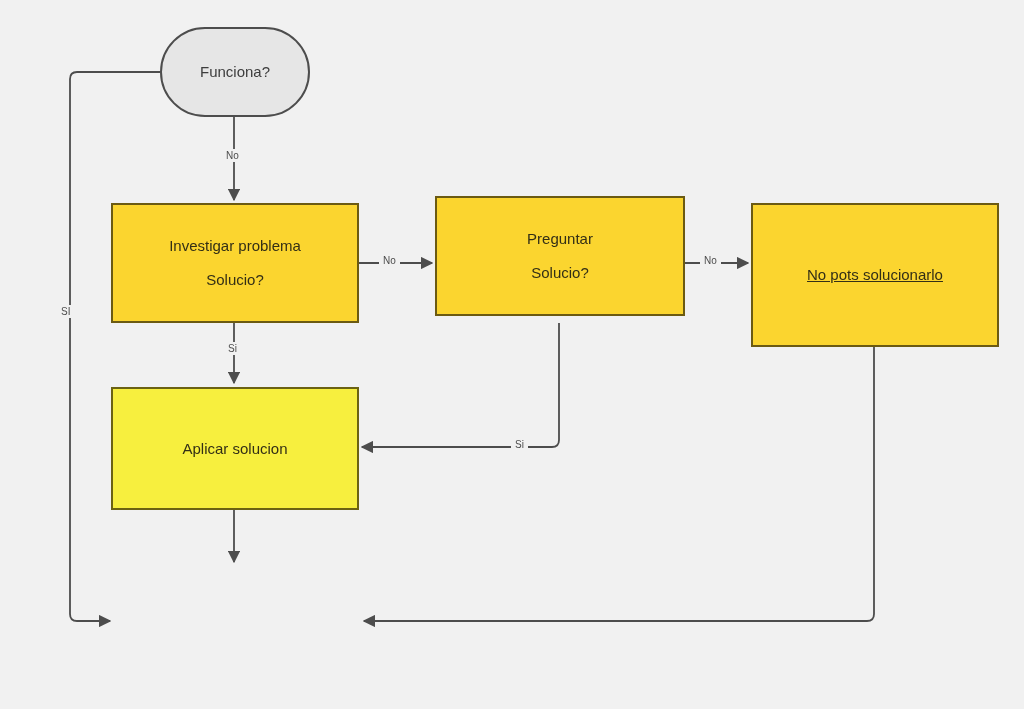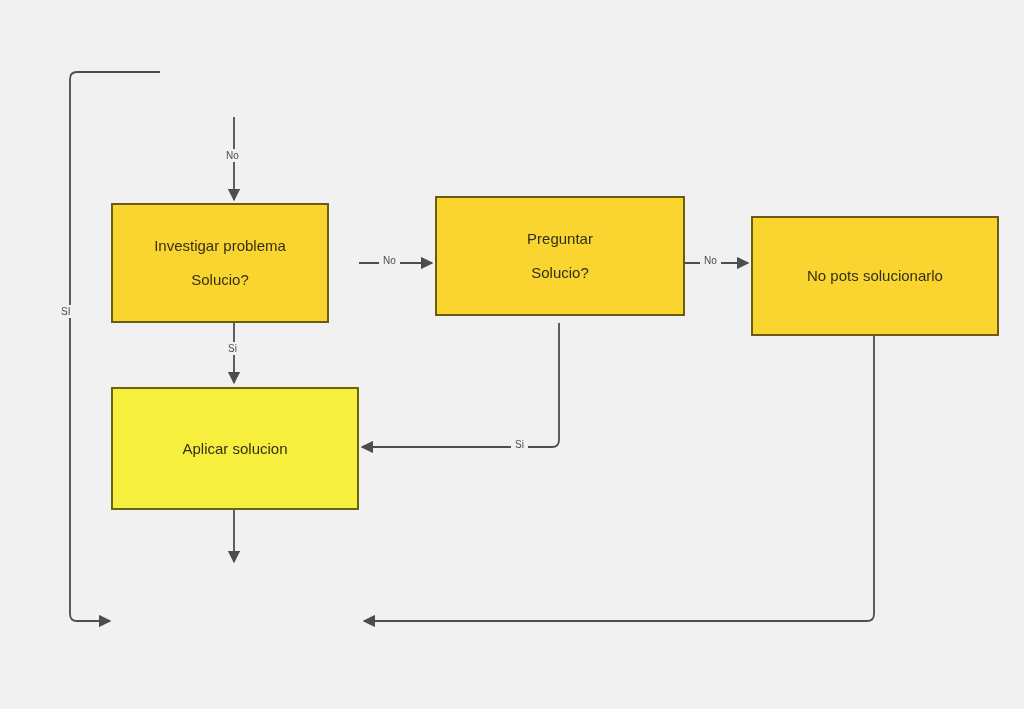--- a/index.html
+++ b/index.html
@@ -105,32 +105,35 @@
       <path d="M 559 323 L 559 440 Q 559 447 552 447 L 362 447" marker-end="url(#arrow)"></path>
 
       <path d="M 234 510 L 234 562" marker-end="url(#arrow)"></path>
 
       <path d="M 874 323 L 874 614 Q 874 621 867 621 L 364 621" marker-end="url(#arrow)"></path>
 
       <path d="M 160 72 L 77 72 Q 70 72 70 79 L 70 614 Q 70 621 77 621 L 110 621" marker-end="url(#arrow)"></path>
     </g>
   </svg>
 
+  <div class="node node-oval" style="left:160px; top:27px; width:150px; height:90px;">
+    <span>Funciona?</span>
+  </div>
 
-  <div class="node node-process" style="left:111px; top:203px; width:218px; height:120px;">
+  <div class="node node-process" style="left:111px; top:203px; width:248px; height:120px;">
     <span>Investigar problema</span>
     <span class="line2">Solucio?</span>
   </div>
 
   <div class="node node-process" style="left:435px; top:196px; width:250px; height:120px;">
     <span>Preguntar</span>
     <span class="line2">Solucio?</span>
   </div>
 
-  <div class="node node-process" style="left:751px; top:216px; width:248px; height:120px;">
+  <div class="node node-process" style="left:751px; top:203px; width:248px; height:144px;text-decoration:underline;">
     <span>No pots solucionarlo</span>
   </div>
 
   <div class="node node-process-light" style="left:111px; top:387px; width:248px; height:123px;">
     <span>Aplicar solucion</span>
   </div>
 
 
   <div class="edge-label" style="left:222px; top:149px;">No</div>
 

